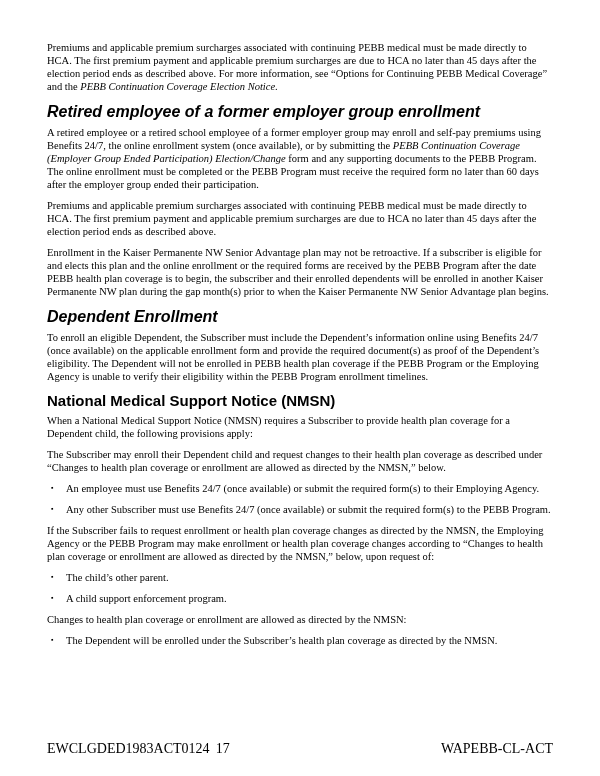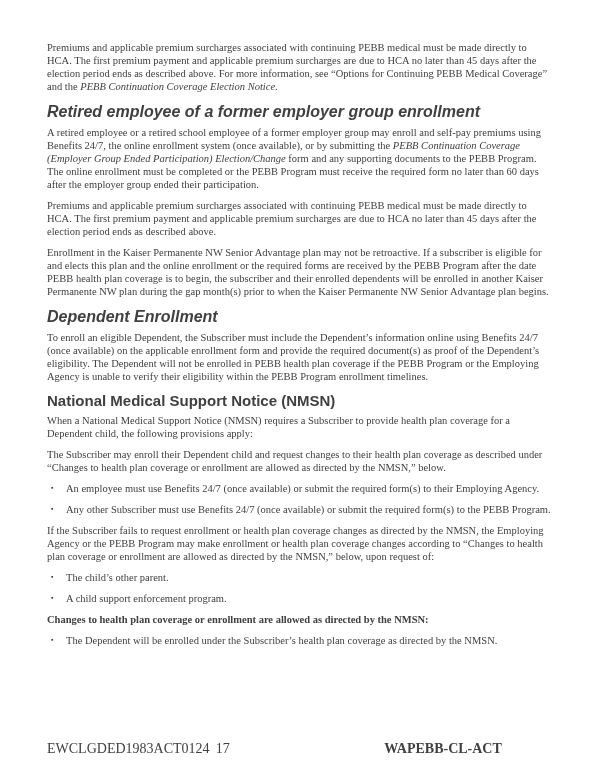--- a/index.html
+++ b/index.html
@@ -3,35 +3,35 @@
 <meta charset="utf-8">
 <style>
   html, body { margin: 0; padding: 0; background: #ffffff; }
   .page {
     position: relative;
     width: 600px;
     height: 776px;
     background: #ffffff;
     overflow: hidden;
     font-family: "Liberation Serif", serif;
-    color: #404040;
+    color: #000000;
   }
   .content {
     position: absolute;
     left: 47px;
     top: 41px;
     width: 507px;
   }
   .body-text {
     font-size: 10.5px;
     line-height: 13px;
     margin: 0 0 8px 0;
     text-align: left;
   }
-  .bold { font-weight: 700; }
+  .bold { font-weight: 400; }
   .section-heading {
     font-family: "Liberation Sans", sans-serif;
     font-style: italic;
     font-weight: 700;
     font-size: 16px;
     line-height: 16px;
     margin: 11px 0 6px 0;
   }
   .sub-heading {
     font-family: "Liberation Sans", sans-serif;
@@ -58,21 +58,21 @@
     position: absolute;
     left: 47px;
     right: 47px;
     bottom: 21px;
     display: flex;
     font-size: 14px;
     line-height: 12px;
   }
   .footer-left  { flex: 1; text-align: left; }
   .footer-center{ flex: 1; text-align: left; }
-  .footer-right { flex: 1; text-align: left; font-weight: bold; }
+  .footer-right { flex: 1; text-align: right; }
   em { font-style: italic; }
 </style>
 </head>
 <body>
 
 <div class="page">
   <main class="content">
 
     <p class="body-text"><span>Premiums and applicable premium surcharges associated with continuing PEBB medical must be made directly to HCA. The first premium payment and applicable premium surcharges are due to HCA no later than 45 days after the election period ends as described above. For more information, see “Options for Continuing PEBB Medical Coverage” and the </span><em>PEBB Continuation Coverage Election Notice</em><span>.</span></p>
 

